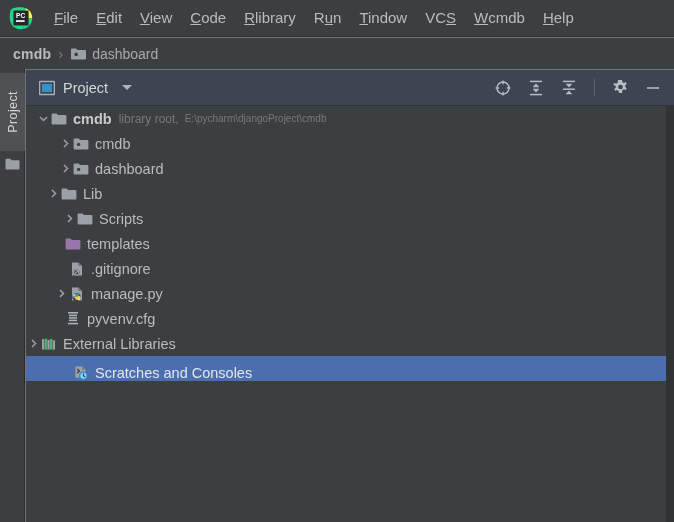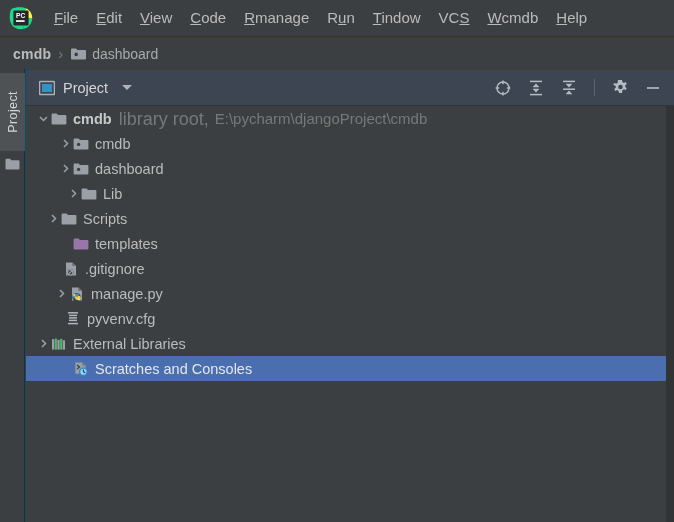--- a/index.html
+++ b/index.html
@@ -11,21 +11,21 @@
     width: 674px;
     height: 522px;
     overflow: hidden;
     font-family: "Liberation Sans", sans-serif;
     -webkit-font-smoothing: antialiased;
   }
   #app {
     position: relative;
     width: 674px;
     height: 522px;
-    background: #0c4a6e;
+    background: #737373;
   }
 
   
   .menubar {
     position: absolute;
     top: 0; left: 0;
     width: 674px;
     height: 37px;
     background: #3c3f41;
     border-bottom: 1px solid #323232;
@@ -183,20 +183,21 @@
   }
   .row {
     height: 25px;
     display: flex;
     align-items: center;
     white-space: nowrap;
     box-sizing: border-box;
   }
   .row.selected {
     background: #4b6eaf;
+    align-items: flex-end;
   }
   .arrow {
     width: 14px;
     height: 25px;
     flex: none;
     display: flex;
     align-items: center;
     justify-content: center;
   }
   .arrow.empty { visibility: hidden; }
@@ -210,27 +211,27 @@
   }
   .label {
     color: #bbbbbb;
     font-size: 14.5px;
     line-height: 16px;
   }
   .label.bold { font-weight: bold; color: #c8c8c8; }
   .label.selected-text { color: #e3e7ea; }
   .meta {
     color: #787878;
-    font-size: 18px;
+    font-size: 12px;
     margin-left: 7px;
     line-height: 16px;
   }
   .meta2 {
     color: #787878;
-    font-size: 15px;
+    font-size: 10px;
     margin-left: 6px;
     line-height: 16px;
   }
 </style>
 </head>
 <body>
 
 <div id="app">
 
   <div class="menubar">
@@ -243,21 +244,21 @@
         <path d="M2.2 18 C0.2 14.4 0.2 7 2.2 3.2 L7.5 7.5 L6.5 13.5 Z" fill="#21d789"></path>
         <rect x="4.4" y="4.4" width="15.2" height="15.2" rx="1" fill="#27282c"></rect>
         <text x="7" y="11.6" font-family="'Liberation Sans', sans-serif" font-size="6.6" font-weight="bold" fill="#ffffff">PC</text>
         <rect x="7" y="14.2" width="8.6" height="1.7" fill="#ffffff"></rect>
       </svg>
     </div>
     <div class="menu-item"><span class="mn">F</span><span>ile</span></div>
     <div class="menu-item"><span class="mn">E</span><span>dit</span></div>
     <div class="menu-item"><span class="mn">V</span><span>iew</span></div>
     <div class="menu-item"><span class="mn">C</span><span>ode</span></div>
-    <div class="menu-item"><span class="mn">R</span><span>manage</span></div>
+    <div class="menu-item"><span class="mn">R</span><span>library</span></div>
     <div class="menu-item"><span>R</span><span class="mn">u</span><span>n</span></div>
     <div class="menu-item"><span class="mn">T</span><span>indow</span></div>
     <div class="menu-item"><span>VC</span><span class="mn">S</span></div>
     <div class="menu-item"><span class="mn">W</span><span>cmdb</span></div>
     <div class="menu-item"><span class="mn">H</span><span>elp</span></div>
   </div>
 
   <div class="breadcrumb">
     <span class="crumb-root">cmdb</span>
     <span class="crumb-sep">›</span>
@@ -374,59 +375,59 @@
       </span>
       <span class="icon-slot">
         <svg width="16" height="14" viewBox="0 0 16 14">
             <path d="M0.6 2.4 a1 1 0 0 1 1-1 h4 l1.4 1.6 H14.4 a1 1 0 0 1 1 1 V11.4 a1 1 0 0 1-1 1 H1.6 a1 1 0 0 1-1-1 Z" fill="#9aa0a6"></path>
             <circle cx="5.6" cy="7.4" r="1.7" fill="#3c3f41"></circle>
           </svg>
       </span>
       <span class="label">dashboard</span>
     </div>
 
-    <div class="row" style="padding-left:32px;margin-left:8px;">
+    <div class="row" style="padding-left:20px;">
       <span class="arrow">
         <svg width="11" height="11" viewBox="0 0 11 11">
             <polyline points="4,2 7.5,5.5 4,9" fill="none" stroke="#9aa0a6" stroke-width="1.5"></polyline>
           </svg>
       </span>
       <span class="icon-slot">
         <svg width="16" height="14" viewBox="0 0 16 14">
             <path d="M0.6 2.4 a1 1 0 0 1 1-1 h4 l1.4 1.6 H14.4 a1 1 0 0 1 1 1 V11.4 a1 1 0 0 1-1 1 H1.6 a1 1 0 0 1-1-1 Z" fill="#9aa0a6"></path>
           </svg>
       </span>
       <span class="label">Lib</span>
     </div>
 
-    <div class="row" style="padding-left:20px;">
+    <div class="row" style="padding-left:36px;">
       <span class="arrow">
         <svg width="11" height="11" viewBox="0 0 11 11">
             <polyline points="4,2 7.5,5.5 4,9" fill="none" stroke="#9aa0a6" stroke-width="1.5"></polyline>
           </svg>
       </span>
       <span class="icon-slot">
         <svg width="16" height="14" viewBox="0 0 16 14">
             <path d="M0.6 2.4 a1 1 0 0 1 1-1 h4 l1.4 1.6 H14.4 a1 1 0 0 1 1 1 V11.4 a1 1 0 0 1-1 1 H1.6 a1 1 0 0 1-1-1 Z" fill="#9aa0a6"></path>
           </svg>
       </span>
       <span class="label">Scripts</span>
     </div>
 
-    <div class="row" style="padding-left:32px;">
+    <div class="row" style="padding-left:24px;">
       <span class="arrow empty"></span>
       <span class="icon-slot">
         <svg width="16" height="14" viewBox="0 0 16 14">
             <path d="M0.6 2.4 a1 1 0 0 1 1-1 h4 l1.4 1.6 H14.4 a1 1 0 0 1 1 1 V11.4 a1 1 0 0 1-1 1 H1.6 a1 1 0 0 1-1-1 Z" fill="#9876aa"></path>
           </svg>
       </span>
       <span class="label">templates</span>
     </div>
 
-    <div class="row" style="padding-left:22px;">
+    <div class="row" style="padding-left:28px;">
       <span class="arrow empty"></span>
       <span class="icon-slot">
         <svg width="16" height="16" viewBox="0 0 16 16">
           <path d="M3 1.4 h6.2 L13 5.1 V14.6 H3 Z" fill="#9aa0a6"></path>
           <path d="M9.2 1.4 L13 5.1 H9.2 Z" fill="#6f767c"></path>
           <circle cx="7.2" cy="11.4" r="3.4" fill="#3c3f41"></circle>
           <circle cx="7.2" cy="11.4" r="2.7" fill="none" stroke="#9aa0a6" stroke-width="1.2"></circle>
           <line x1="5.3" y1="13.3" x2="9.1" y2="9.5" stroke="#9aa0a6" stroke-width="1.2"></line>
         </svg>
       </span>
@@ -460,21 +461,21 @@
           <line x1="3" y1="1.8" x2="13" y2="1.8" stroke="#b0b6bb" stroke-width="1.5"></line>
           <line x1="4" y1="4.4" x2="12" y2="4.4" stroke="#b0b6bb" stroke-width="1.5"></line>
           <line x1="4" y1="6.9" x2="12" y2="6.9" stroke="#b0b6bb" stroke-width="1.5"></line>
           <line x1="4" y1="9.4" x2="12" y2="9.4" stroke="#b0b6bb" stroke-width="1.5"></line>
           <line x1="3" y1="12.6" x2="13" y2="12.6" stroke="#b0b6bb" stroke-width="1.5"></line>
         </svg>
       </span>
       <span class="label">pyvenv.cfg</span>
     </div>
 
-    <div class="row" style="padding-left:10px;text-align:center;">
+    <div class="row" style="text-align:center;">
       <span class="arrow">
         <svg width="11" height="11" viewBox="0 0 11 11">
             <polyline points="4,2 7.5,5.5 4,9" fill="none" stroke="#9aa0a6" stroke-width="1.5"></polyline>
           </svg>
       </span>
       <span class="icon-slot">
         <svg width="16" height="14" viewBox="0 0 16 14">
           <rect x="1" y="2.2" width="2.2" height="10.4" fill="#9aa0a6"></rect>
           <rect x="3.7" y="1.6" width="2.2" height="11" fill="#4fb870"></rect>
           <rect x="6.4" y="2.8" width="2.2" height="9.8" fill="#9aa0a6"></rect>

